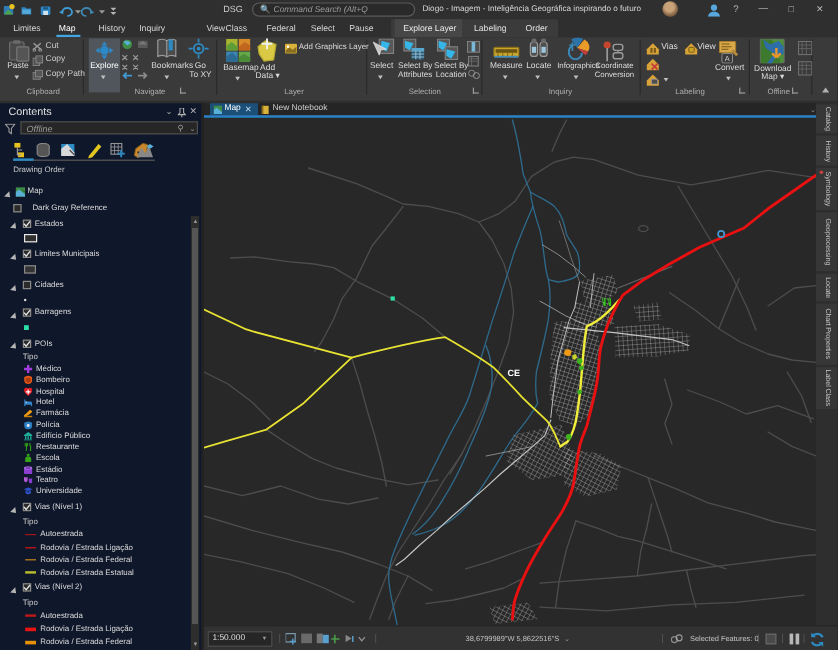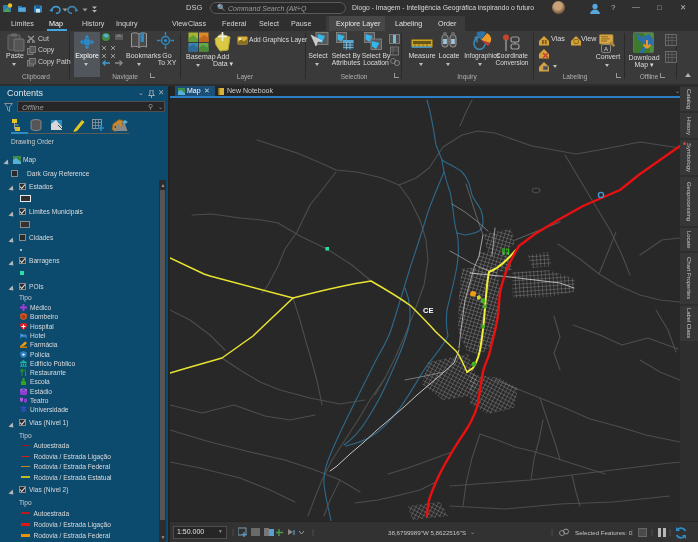--- a/index.html
+++ b/index.html
@@ -7,21 +7,21 @@
 
 #titlebar{position:absolute;left:0;top:0;width:698px;height:16px;background:#2f2f2f}
 #menubar{position:absolute;left:0;top:16px;width:698px;height:15px;background:#2f2f2f}
 .menuitem{position:absolute;top:0;height:15px;line-height:15px;font-size:7.2px;color:#d6d6d6}
 #ribbon{position:absolute;left:0;top:31px;width:698px;height:53px;background:#3a3a3a}
 .gsep{position:absolute;top:2px;height:46px;width:1px;background:#2a2a2a}
 .glabel{position:absolute;top:42px;font-size:6.5px;color:#b0b0b0;text-align:center;transform-origin:left top}
 .rlabel{position:absolute;font-size:7px;color:#dcdcdc;text-align:center;line-height:6.5px}
 .caret{position:absolute;width:0;height:0;border-left:2.5px solid transparent;border-right:2.5px solid transparent;border-top:3px solid #c0c0c0}
 
-#contents{position:absolute;left:0;top:86px;width:168px;height:456px;background:#0c4a6e}
+#contents{position:absolute;left:0;top:86px;width:168px;height:456px;background:#0f172a}
 .trow{position:absolute;font-size:6.6px;color:#dcdcdc;white-space:nowrap}
 .cb{position:absolute;width:7px;height:7px;background:#2b2b2b;border:1px solid #8a8a8a}
 .tri{position:absolute;width:0;height:0}
 
 #tabbar{position:absolute;left:170px;top:86px;width:510px;height:12px;background:#252526}
 #mapwrap{position:absolute;left:170px;top:98px;width:510px;height:423px;background:#0ea5e9;overflow:hidden}
 #rightstrip{position:absolute;left:680px;top:86px;width:18px;height:456px;background:#2e2e2e}
 .vtab{position:absolute;left:0;width:18px;background:#373737;color:#c6c6c6;font-size:6px;text-align:center;overflow:hidden;letter-spacing:-0.1px}
 .vtab span{writing-mode:vertical-rl;display:inline-block;height:100%;line-height:18px}
 #statusbar{position:absolute;left:170px;top:521px;width:528px;height:21px;background:#323232;border-top:1px solid #252525}

